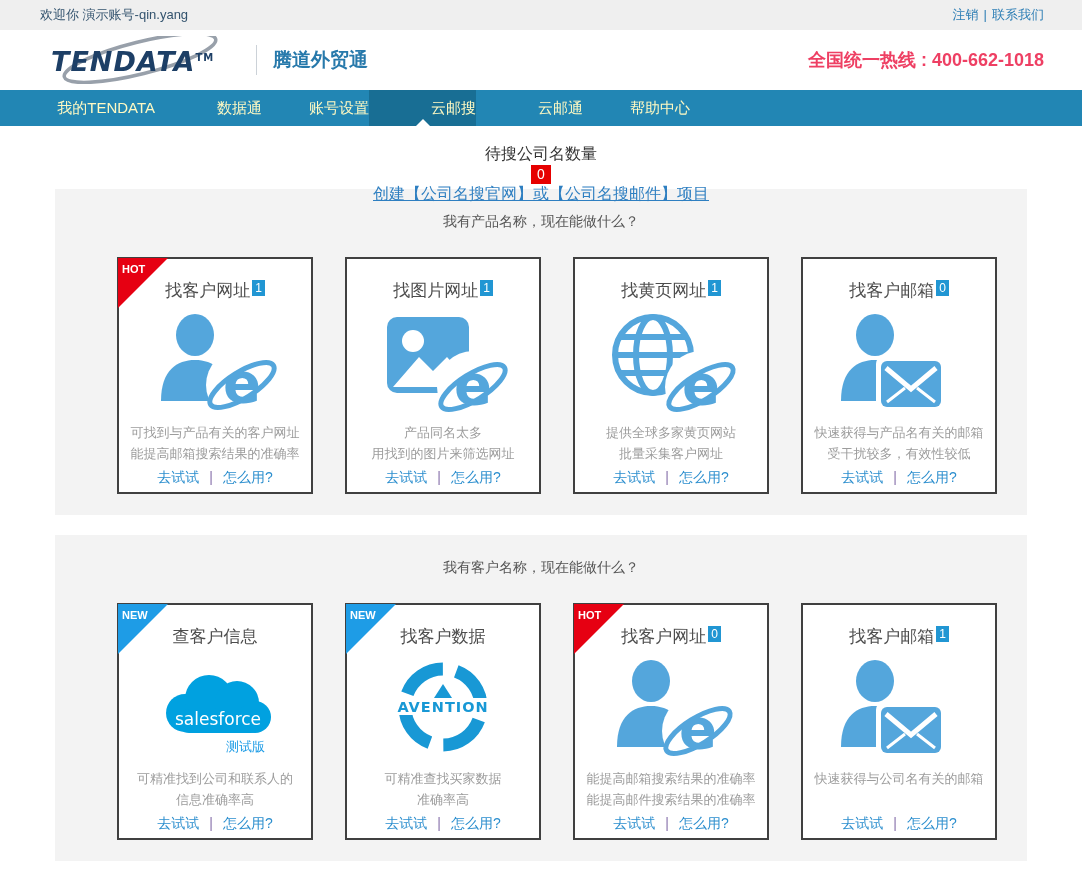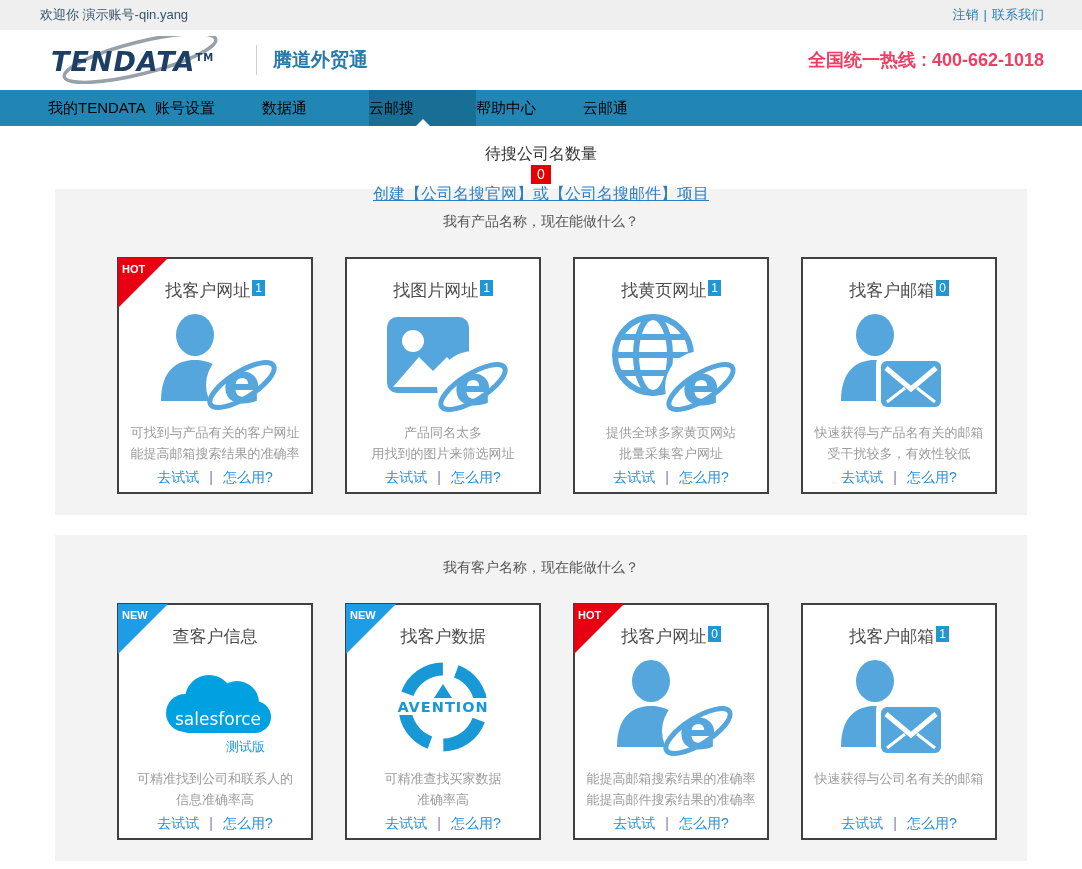--- a/index.html
+++ b/index.html
@@ -21,21 +21,21 @@
   .logo-swoosh { position:absolute; top:0; left:0; }
   .logo-text { position:relative; z-index:2; top:10px; left:6px; font-size:27px; font-weight:bold;
                font-style:italic; color:#1d3f66; letter-spacing:1px; font-family:"DejaVu Sans",sans-serif; }
   .logo-tm { font-size:10px; vertical-align:super; font-style:normal; }
   .header-divider { width:1px; height:30px; background:#ccd2d8; margin:0 16px 0 6px; }
   .product-name { font-size:19px; color:#2779ab; font-weight:bold; }
   .hotline { margin-left:auto; font-size:18px; font-weight:bold; }
 
   
   .nav { height:36px; display:flex; padding-left:48px; }
-  .nav-item { width:107px; text-align:left; line-height:36px; color:#000000; font-size:15px;
+  .nav-item { width:107px; text-align:right; line-height:36px; color:#fef9c3; font-size:15px;
               position:relative; cursor:pointer; }
   .nav-caret { display:none; position:absolute; bottom:0; left:50%; margin-left:-7px; width:0; height:0;
                border-left:7px solid transparent; border-right:7px solid transparent;
                border-bottom:7px solid #fff; }
   .nav-item.active .nav-caret { display:block; }
 
   
   .taskbar { margin-top:18px; height:26px; display:flex; align-items:center; justify-content:space-between;
              font-size:16px;flex-direction:column; }
   .task-label { color:#333; }
@@ -87,37 +87,37 @@
     <span class="product-name">腾道外贸通</span>
     <span class="hotline" style="color: rgb(238, 63, 99);">全国统一热线 : 400-662-1018</span>
   </div>
 
   <div class="nav" style="background: rgb(34, 134, 180);">
       <div class="nav-item">
     <span class="nav-label">我的TENDATA</span>
     
   </div>
       <div class="nav-item">
+    <span class="nav-label">数据通</span>
+    
+  </div>
+      <div class="nav-item">
     <span class="nav-label">账号设置</span>
-    
-  </div>
-      <div class="nav-item">
-    <span class="nav-label">数据通</span>
     
   </div>
       <div class="nav-item active" style="background: rgb(24, 110, 148);">
     <span class="nav-label">云邮搜</span>
     <span class="nav-caret"></span>
   </div>
       <div class="nav-item">
+    <span class="nav-label">云邮通</span>
+    
+  </div>
+      <div class="nav-item">
     <span class="nav-label">帮助中心</span>
-    
-  </div>
-      <div class="nav-item">
-    <span class="nav-label">云邮通</span>
     
   </div>
     </div>
 
   <div class="taskbar">
     <span class="task-label">待搜公司名数量</span>
     <span class="task-badge" style="background: rgb(230, 0, 0);">0</span>
     <a class="task-link" style="color: rgb(46, 127, 193);">创建【公司名搜官网】或【公司名搜邮件】项目</a>
   </div>
 

